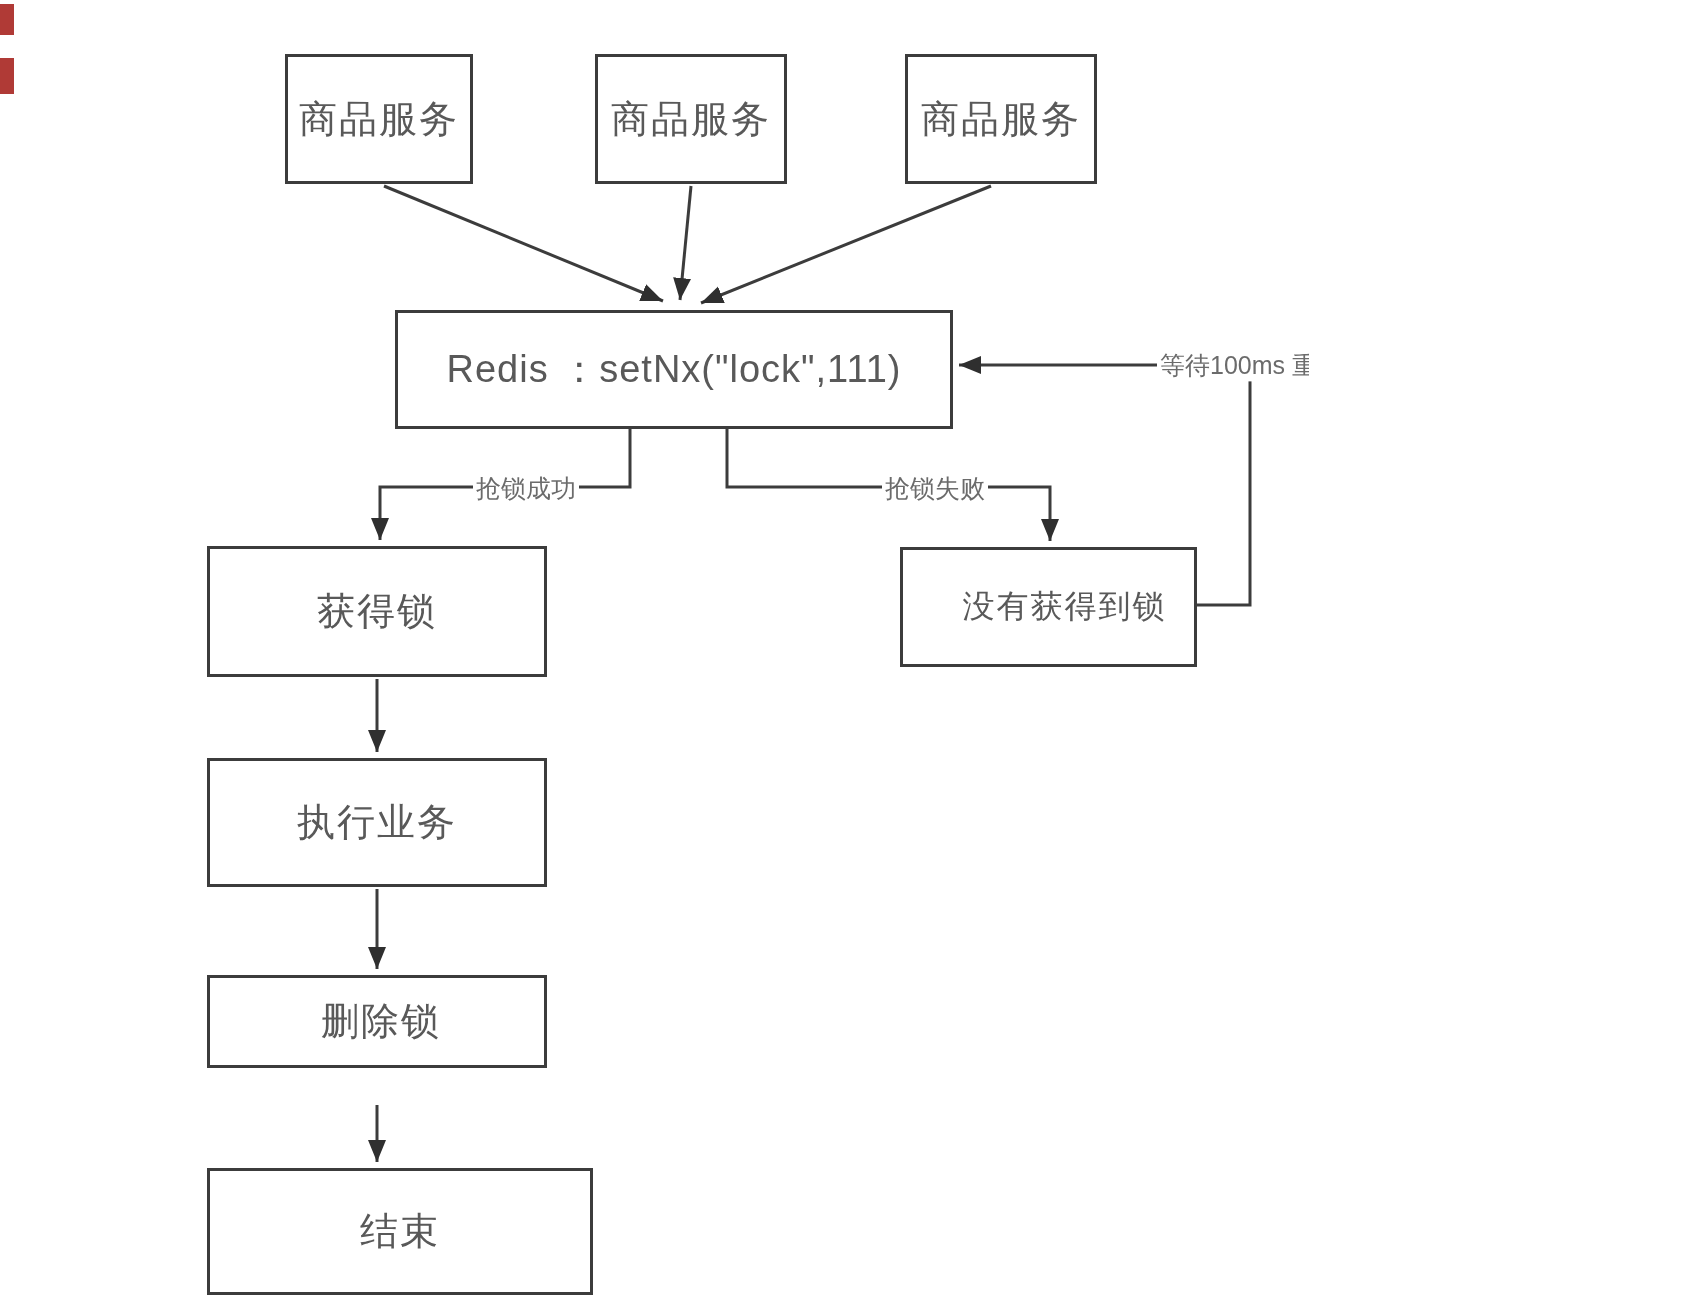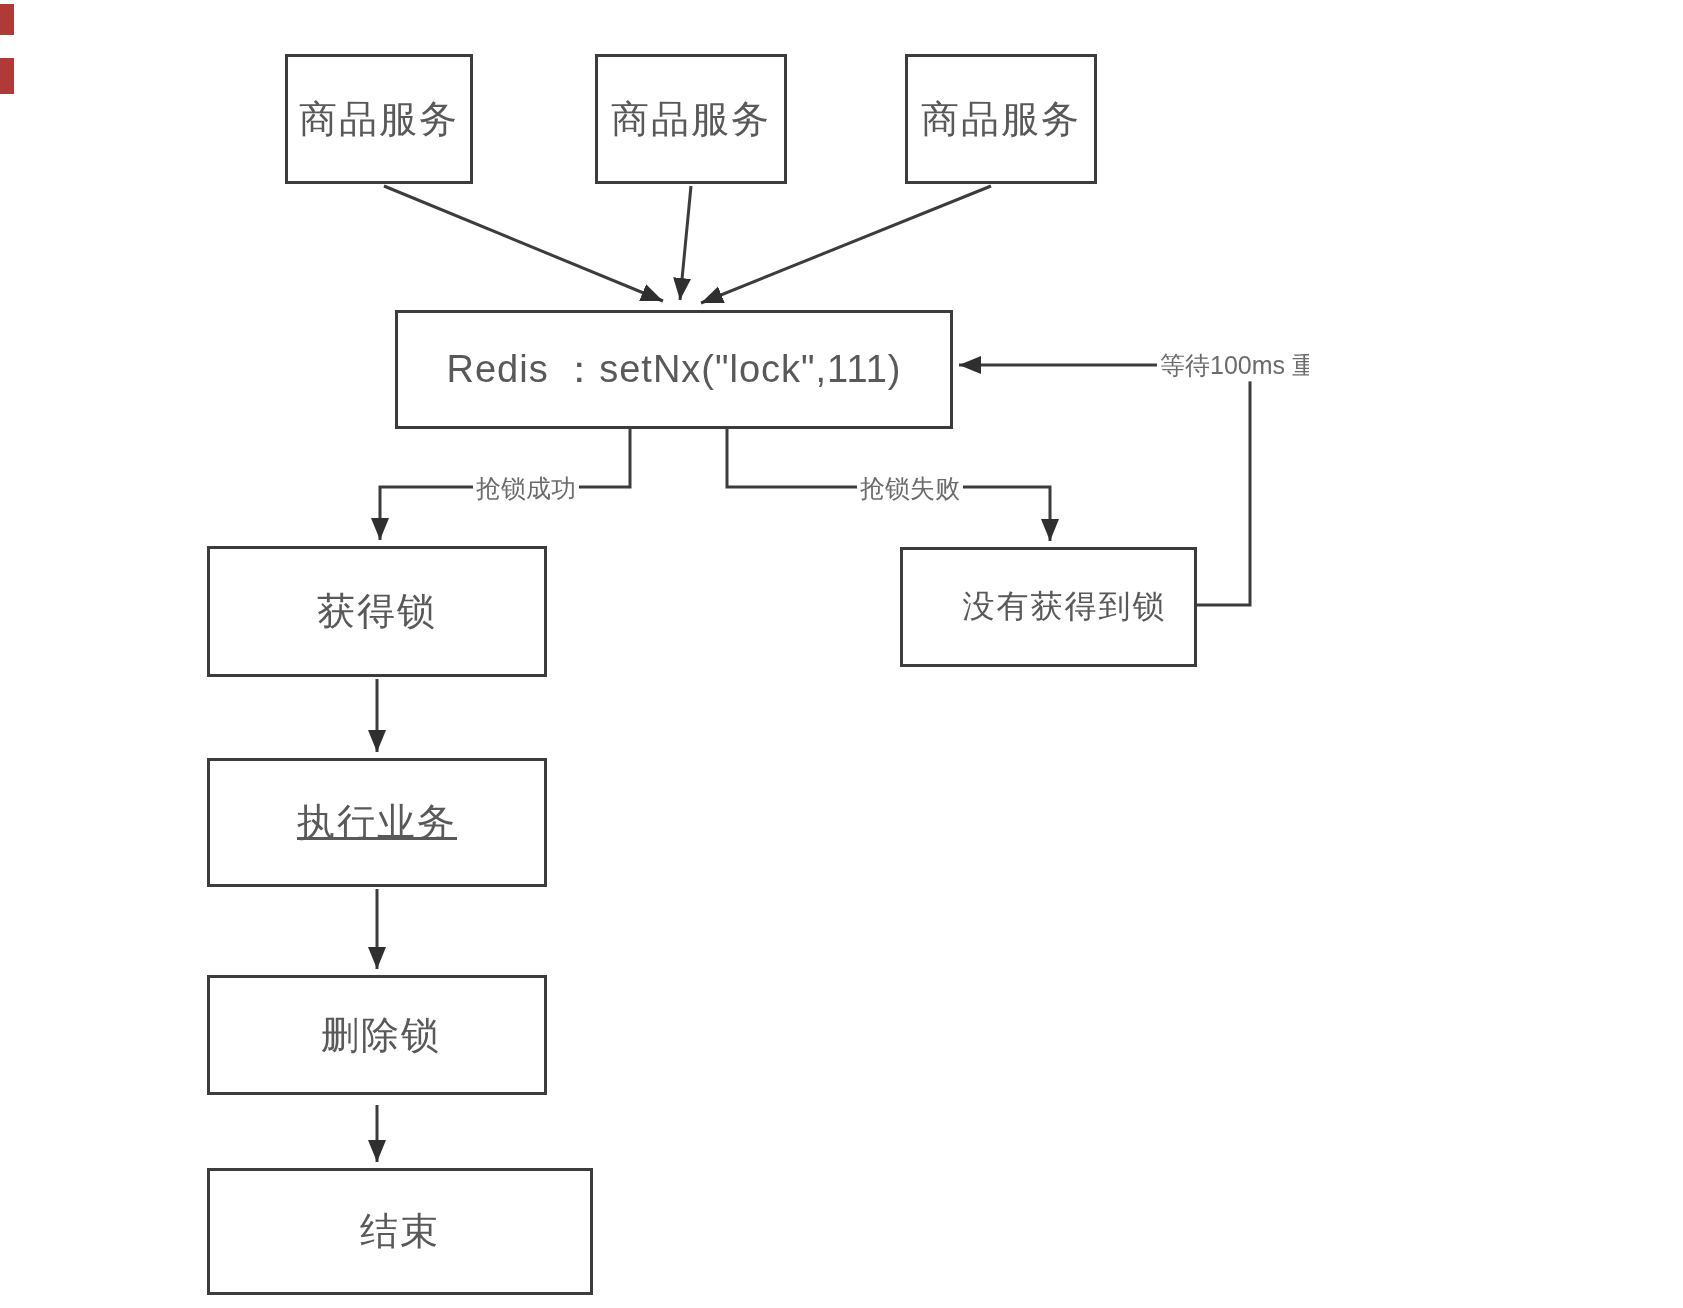--- a/index.html
+++ b/index.html
@@ -76,25 +76,25 @@
   <div class="node" style="left:595px;top:54px;width:192px;height:130px;">商品服务</div>
 
   <div class="node" style="left:905px;top:54px;width:192px;height:130px;">商品服务</div>
 
   <div class="node redis" style="left:395px;top:310px;width:558px;height:119px;">Redis ：setNx("lock",111)</div>
 
   <div class="node" style="left:207px;top:546px;width:340px;height:131px;">获得锁</div>
 
   <div class="node" style="left:900px;top:547px;width:297px;height:120px;font-size:32px;padding-left:32px;">没有获得到锁</div>
 
-  <div class="node" style="left:207px;top:758px;width:340px;height:129px;text-decoration:underline;">执行业务</div>
+  <div class="node" style="left:207px;top:758px;width:340px;height:129px;">执行业务</div>
 
-  <div class="node" style="left:207px;top:975px;width:340px;height:120px;padding-left:8px;">删除锁</div>
+  <div class="node" style="left:207px;top:975px;width:340px;height:93px;padding-left:8px;">删除锁</div>
 
   <div class="node" style="left:207px;top:1168px;width:386px;height:127px;">结束</div>
 
   <div class="edge-label centered" style="left:507px;top:489px;">抢锁成功</div>
 
-  <div class="edge-label centered" style="left:891px;top:489px;">抢锁失败</div>
+  <div class="edge-label centered" style="left:916px;top:489px;">抢锁失败</div>
 
   <div class="edge-label retry" style="left:1157px;top:366px;">等待100ms 重</div>
 
 </div>
 
 </body></html>

